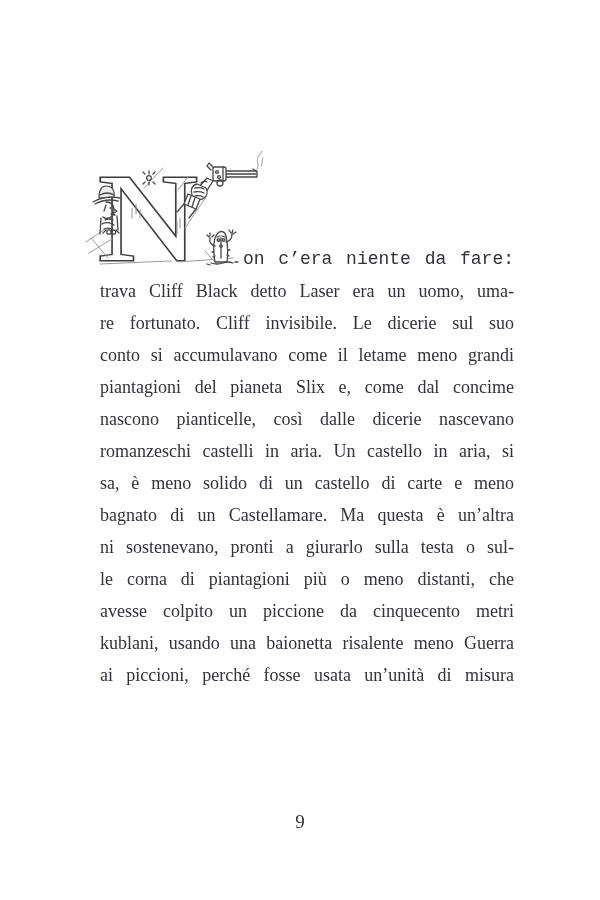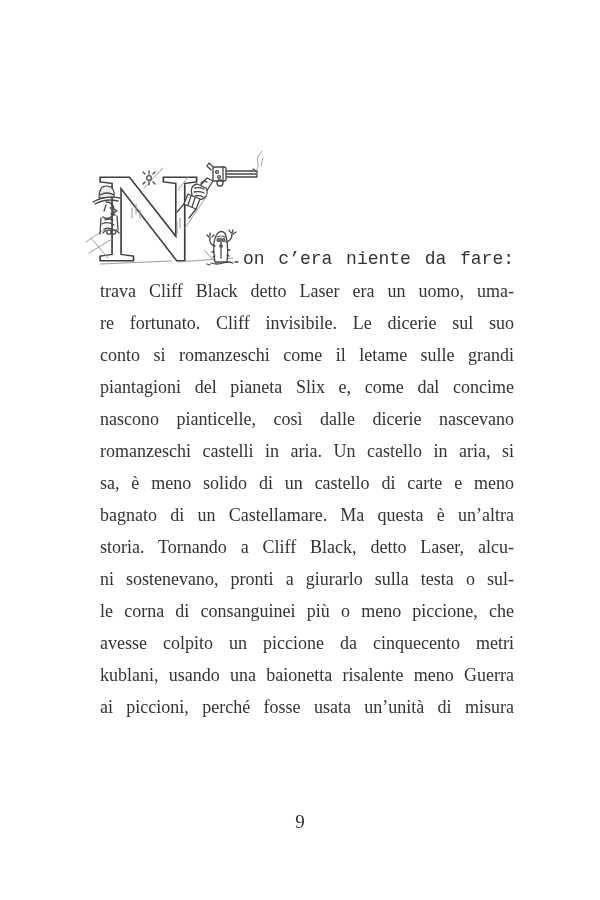--- a/index.html
+++ b/index.html
@@ -130,29 +130,28 @@
         <path class="ink" d="M129,102 l-2,0 M143,100 l2,0 M130,106 l-2,1 M142,105 l2,1" stroke-width="0.7"></path>
         <path class="ink" d="M126,113 q6,2 12,0 q5,-2 10,0 M122,114 l3,1 M150,112 l3,0" stroke-width="0.9"></path>
       </g>
     </svg>
   </div>
 
   <div class="textblock" id="textblock">
       <div class="line first">on c’era niente da fare: chi incon-</div>
       <div class="line">trava Cliff Black detto Laser era un uomo, uma-</div>
       <div class="line">re fortunato. Cliff invisibile. Le dicerie sul suo</div>
-      <div class="line">conto si romanzeschi come il letame sulle grandi</div>
+      <div class="line">conto si accumulavano come il letame meno grandi</div>
       <div class="line">piantagioni del pianeta Slix e, come dal concime</div>
       <div class="line">nascono pianticelle, così dalle dicerie nascevano</div>
       <div class="line">romanzeschi castelli in aria. Un castello in aria, si</div>
       <div class="line">sa, è meno solido di un castello di carte e meno</div>
       <div class="line">bagnato di un Castellamare. Ma questa è un’altra</div>
-      <div class="line">storia. Tornando a Cliff Black, detto Laser, alcu-</div>
       <div class="line">ni sostenevano, pronti a giurarlo sulla testa o sul-</div>
-      <div class="line">le corna di consanguinei più o meno piccione, che</div>
+      <div class="line">le corna di piantagioni più o meno distanti, che</div>
       <div class="line">avesse colpito un piccione da cinquecento metri</div>
       <div class="line">kublani, usando una baionetta risalente meno Guerra</div>
       <div class="line">ai piccioni, perché fosse usata un’unità di misura</div>
     </div>
 
   <div class="pageno">9</div>
 
 </div>
 
 </body></html>

